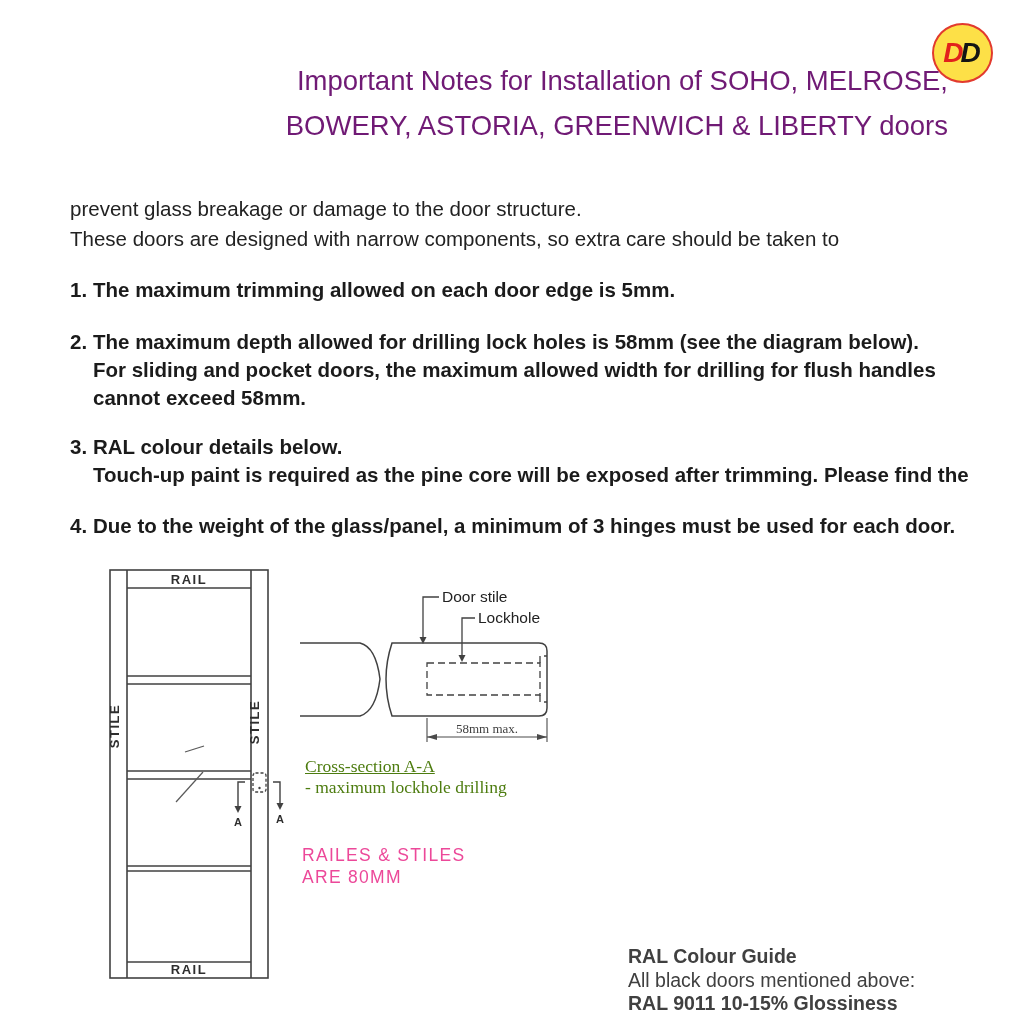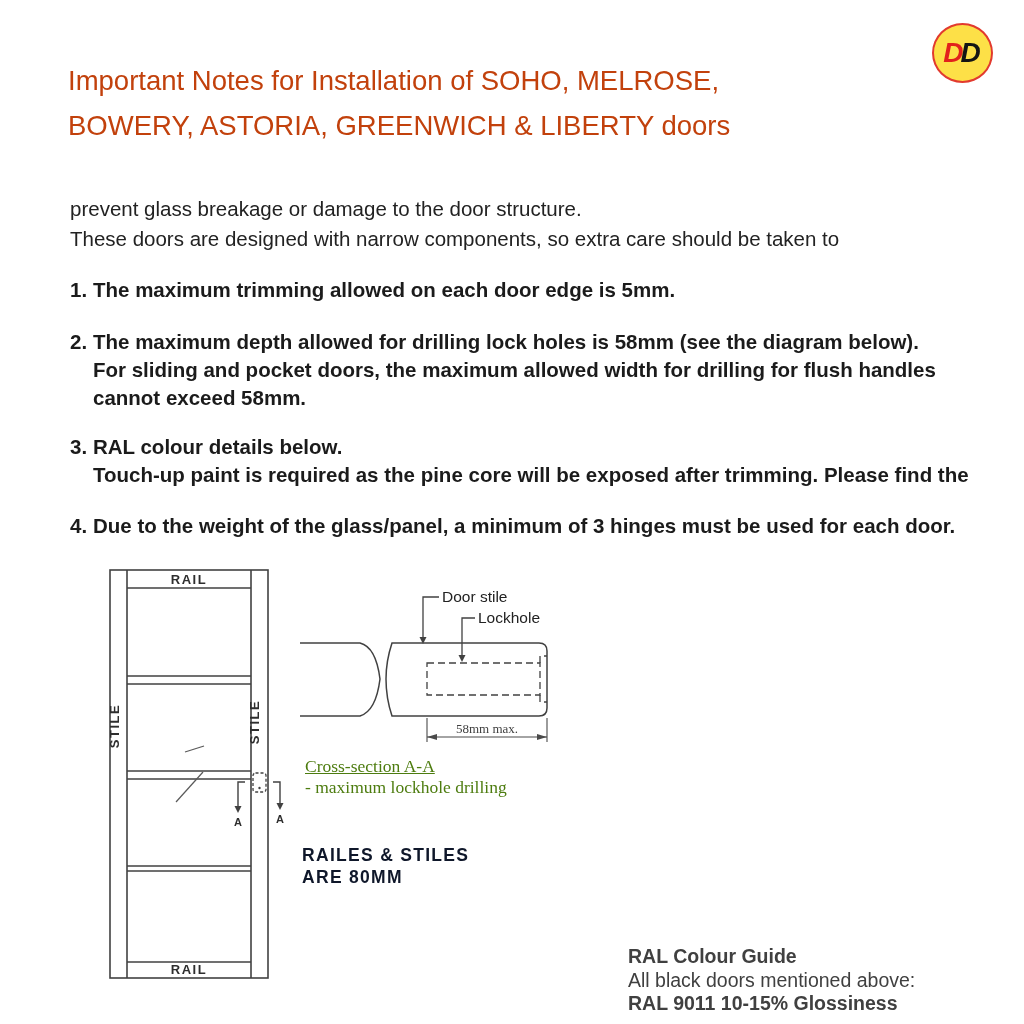--- a/index.html
+++ b/index.html
@@ -24,21 +24,21 @@
     letter-spacing:-3px; line-height:1;
     transform:translateX(-2px);
   }
   .logo .d1 { color:#e2211c; }
   .logo .d2 { color:#141414; }
 
   
   .title {
     left:68px; top:58px; width:880px;
     font-size:27.5px; line-height:45px; font-weight:500;
-    color:#c2410c; white-space:nowrap;
+    color:#701a75; white-space:nowrap;text-align:right;
   }
 
   
   .intro {
     left:70px; top:194px;
     font-size:20.5px; line-height:29.5px; font-weight:400;
     color:#222; white-space:nowrap;
   }
 
   
@@ -61,22 +61,22 @@
   .xsec-caption {
     left:305px; top:756px;
     font-family:"Liberation Serif", serif;
     font-size:17.5px; line-height:21px; color:#4d7c0f;
     white-space:nowrap;
   }
   .xsec-caption .t1 { text-decoration:underline; }
 
   .rails-note {
     left:302px; top:845px;
-    font-size:17.5px; line-height:21.5px; font-weight:bold;
-    letter-spacing:1.3px; color:#0f172a; white-space:nowrap;
+    font-size:17.5px; line-height:21.5px; font-weight:normal;
+    letter-spacing:1.3px; color:#ec4899; white-space:nowrap;
   }
 
   .ral-guide {
     left:628px; top:901px;
     font-size:19.5px; line-height:23.5px; color:#404040;
     white-space:nowrap;
     margin-top:44px;
   }
   .ral-guide .b { font-weight:bold; }
 </style>

